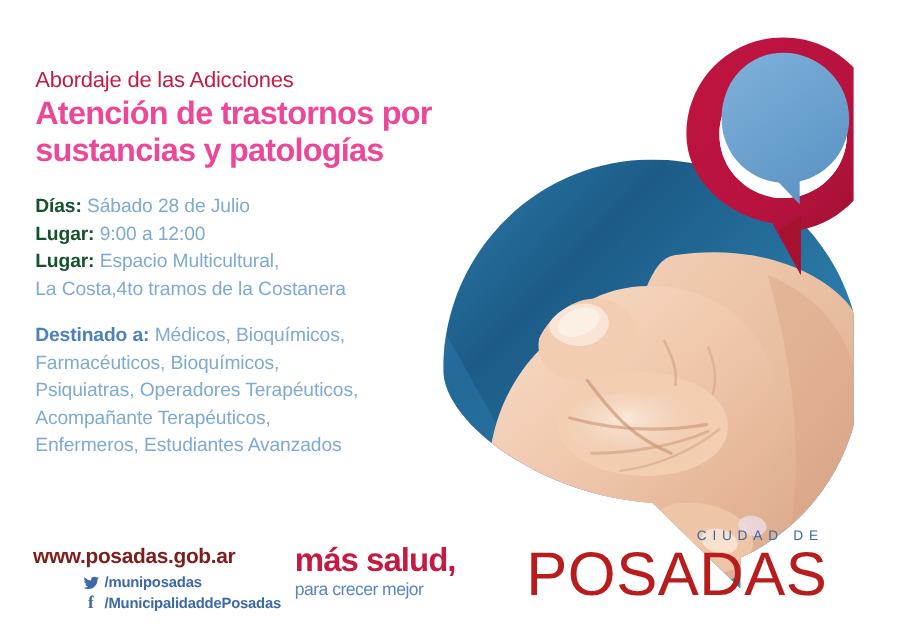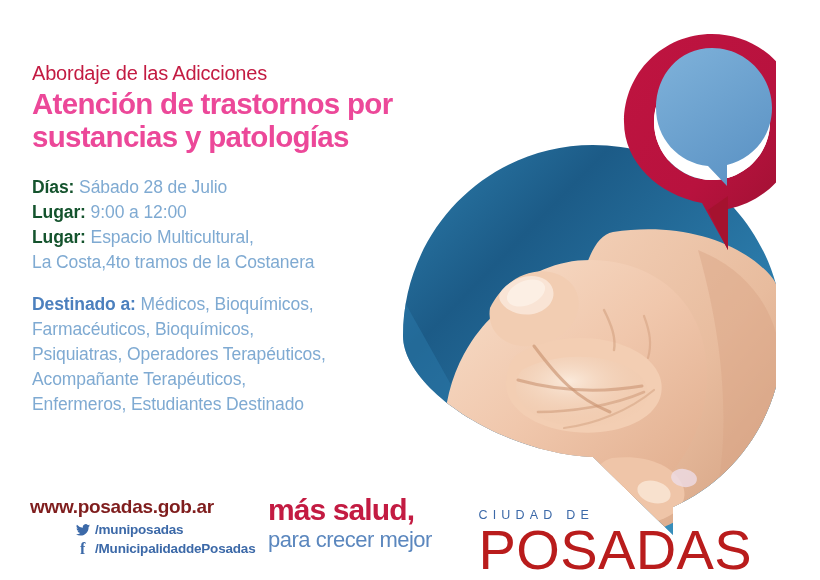--- a/index.html
+++ b/index.html
@@ -144,32 +144,32 @@
   }
   .slogan .line1 {
     color: #C31B42;
     font-size: 30px;
     font-weight: bold;
     letter-spacing: -0.9px;
     line-height: 1.05;
   }
   .slogan .line2 {
     color: #5B87BE;
-    font-size: 22px;
+    font-size: 16px;
     font-weight: 400;
     letter-spacing: -0.5px;
     line-height: 1.1;
     margin-top: 2px;
   }
 
   .brand {
     position: absolute;
     right: 24px;
-    top: 508px;
-    text-align: left;
+    top: 480px;
+    text-align: right;
     z-index: 5;
   }
   .brand .kicker {
     color: #3C69A8;
     font-size: 12.5px;
     letter-spacing: 5.2px;
     font-weight: 400;
     margin-bottom: 1px;
     padding-right: 3px;
   }
@@ -348,21 +348,21 @@
         <span class="val">Espacio Multicultural,</span>
       </div>
       <div class="row">La Costa,4to tramos de la Costanera</div>
     </div>
 
     <div class="audience">
       <span class="lbl">Destinado a:</span><span> Médicos, Bioquímicos,</span><br>
       <span>Farmacéuticos, Bioquímicos,</span><br>
       <span>Psiquiatras, Operadores Terapéuticos,</span><br>
       <span>Acompañante Terapéuticos,</span><br>
-      <span>Enfermeros, Estudiantes Destinado</span>
+      <span>Enfermeros, Estudiantes Avanzados</span>
     </div>
   </div>
 
   <div class="footer-left">
     <div class="site-url">www.posadas.gob.ar</div>
 
     <div class="social-row">
       <span class="ico">
         <svg width="14" height="12" viewBox="0 0 24 20" xmlns="http://www.w3.org/2000/svg" aria-hidden="true">
           <path fill="#3C69A8" d="M24 2.4a9.6 9.6 0 0 1-2.83.79A4.95 4.95 0 0 0 23.34.38a9.87 9.87 0 0 1-3.13 1.2A4.92 4.92 0 0 0 11.8 6.05 13.97 13.97 0 0 1 1.67.9a4.92 4.92 0 0 0 1.52 6.57A4.9 4.9 0 0 1 .96 6.85v.06a4.92 4.92 0 0 0 3.95 4.83 4.96 4.96 0 0 1-2.22.08 4.93 4.93 0 0 0 4.6 3.42A9.88 9.88 0 0 1 0 17.3a13.94 13.94 0 0 0 7.55 2.21c9.06 0 14.01-7.5 14.01-14v-.64A10 10 0 0 0 24 2.4z"></path>

